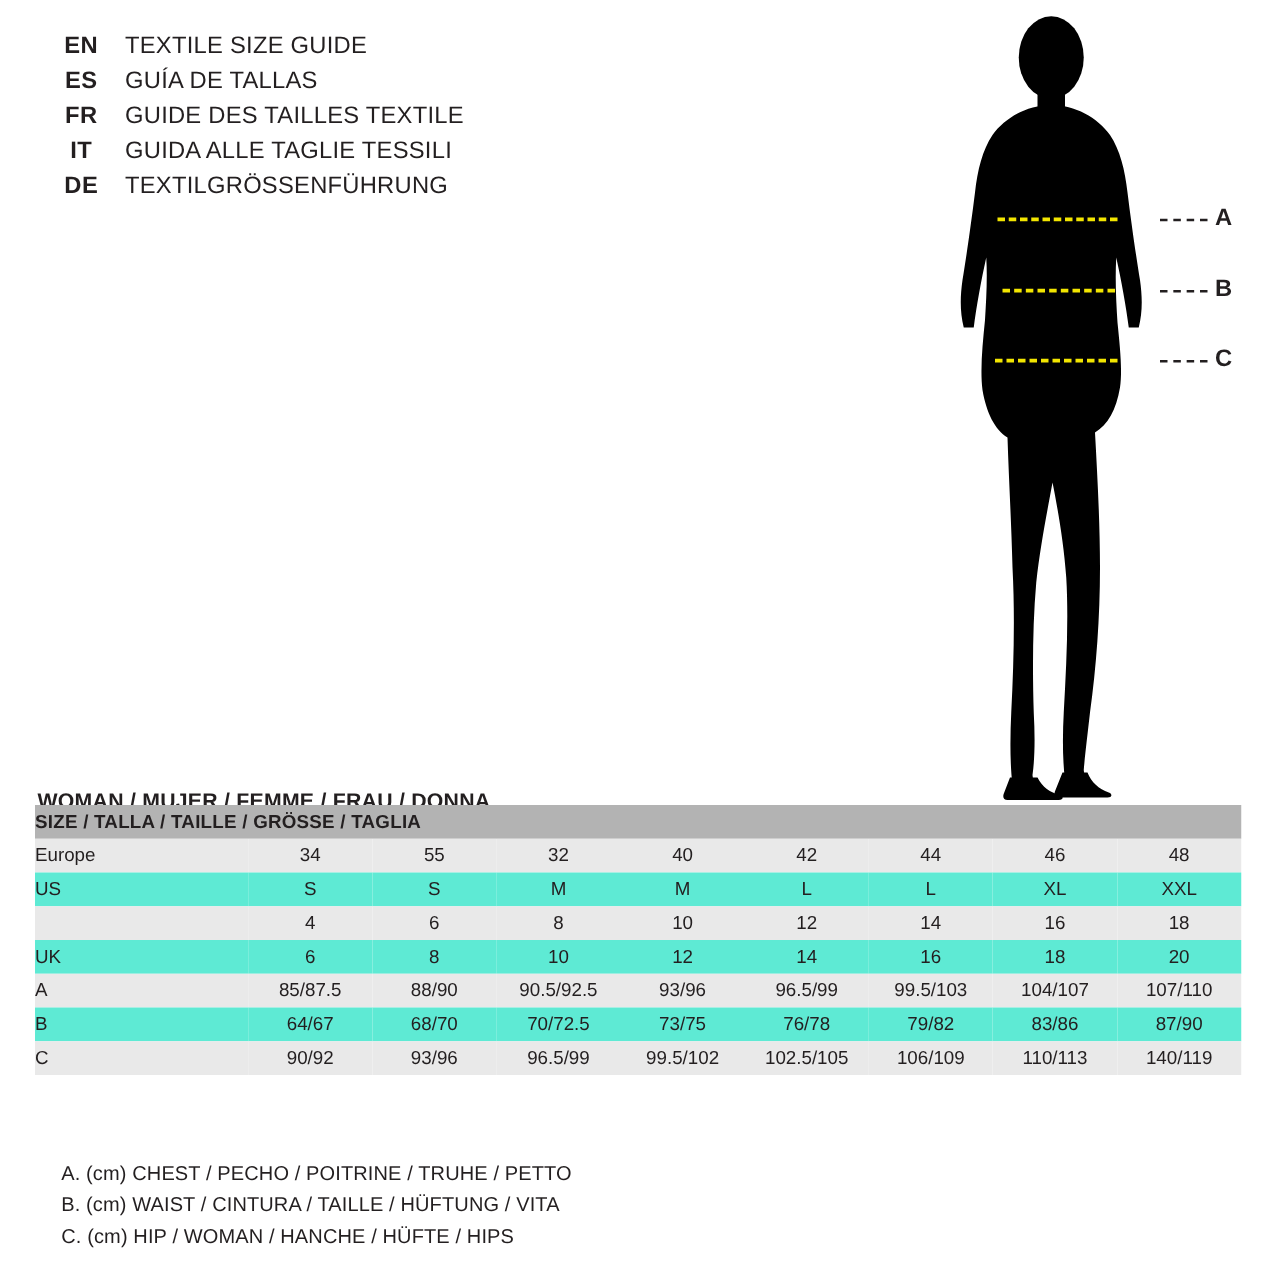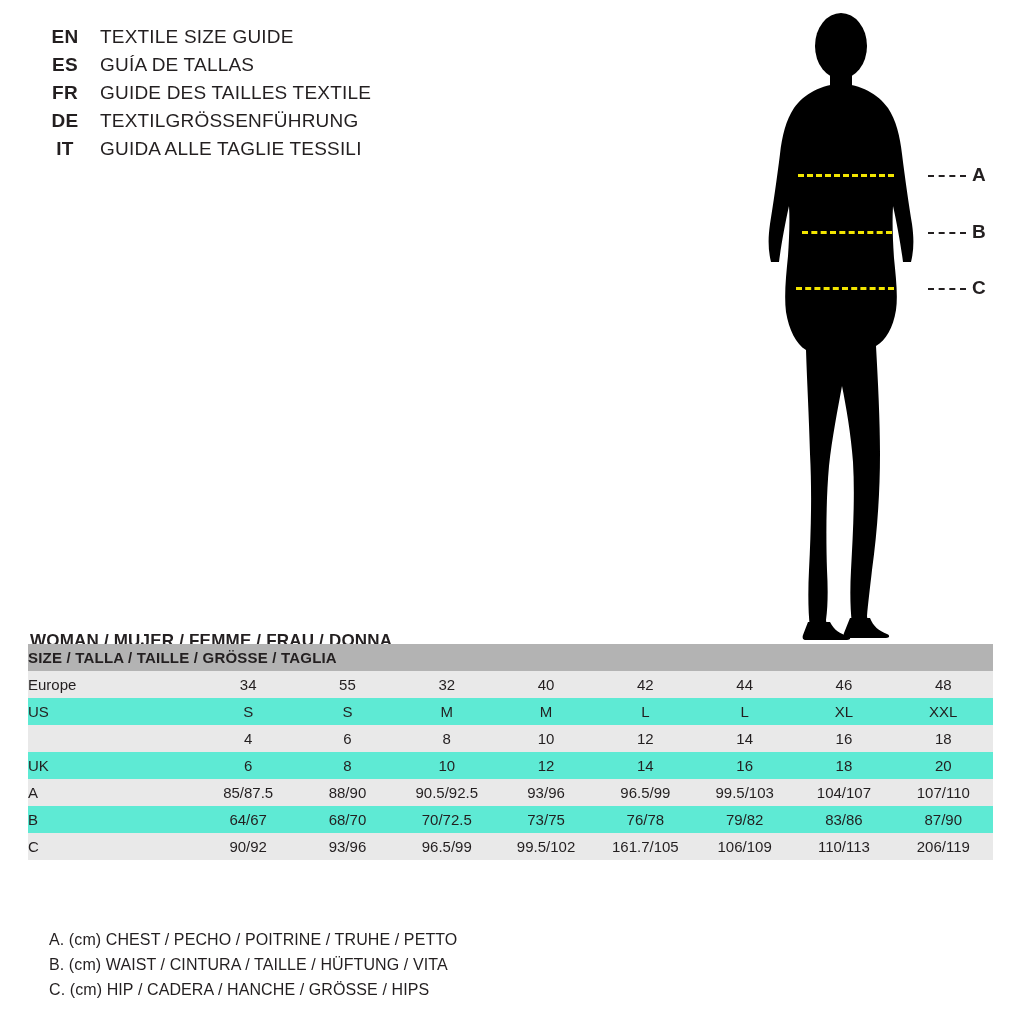--- a/index.html
+++ b/index.html
@@ -140,26 +140,26 @@
   </div>
   <div class="lang-row">
     <span class="lang-code">ES</span>
     <span class="lang-text">GUÍA DE TALLAS</span>
   </div>
   <div class="lang-row">
     <span class="lang-code">FR</span>
     <span class="lang-text">GUIDE DES TAILLES TEXTILE</span>
   </div>
   <div class="lang-row">
+    <span class="lang-code">IT</span>
+    <span class="lang-text">GUIDA ALLE TAGLIE TESSILI</span>
+  </div>
+  <div class="lang-row">
     <span class="lang-code">DE</span>
     <span class="lang-text">TEXTILGRÖßENFÜHRUNG</span>
-  </div>
-  <div class="lang-row">
-    <span class="lang-code">IT</span>
-    <span class="lang-text">GUIDA ALLE TAGLIE TESSILI</span>
   </div>
 </div>
 
 <div id="figure-area">
   <svg id="figure-svg" width="310" height="630" viewBox="0 0 310 630">
 
     <ellipse cx="141" cy="36" rx="26" ry="33" fill="#000000"></ellipse>
 
     <path d="M130 62 h22 v22 h-22 z" fill="#000000"></path>
 
@@ -294,25 +294,25 @@
       <td class="val-cell">83/86</td>
       <td class="val-cell">87/90</td>
     </tr>
 
     <tr class="row-alt">
       <td class="label-cell">C</td>
       <td class="val-cell">90/92</td>
       <td class="val-cell">93/96</td>
       <td class="val-cell">96.5/99</td>
       <td class="val-cell">99.5/102</td>
-      <td class="val-cell">161.7/105</td>
+      <td class="val-cell">102.5/105</td>
       <td class="val-cell">106/109</td>
       <td class="val-cell">110/113</td>
-      <td class="val-cell">206/119</td>
+      <td class="val-cell">140/119</td>
     </tr>
   </tbody>
 </table>
 
 <div id="notes">
   <div class="note-row">A. (cm) CHEST / PECHO / POITRINE / TRUHE / PETTO</div>
   <div class="note-row">B. (cm) WAIST / CINTURA / TAILLE / HÜFTUNG / VITA</div>
-  <div class="note-row">C. (cm) HIP / CADERA / HANCHE / GRÖSSE / HIPS</div>
+  <div class="note-row">C. (cm) HIP / WOMAN / HANCHE / HÜFTE / HIPS</div>
 </div>
 
 </body></html>

